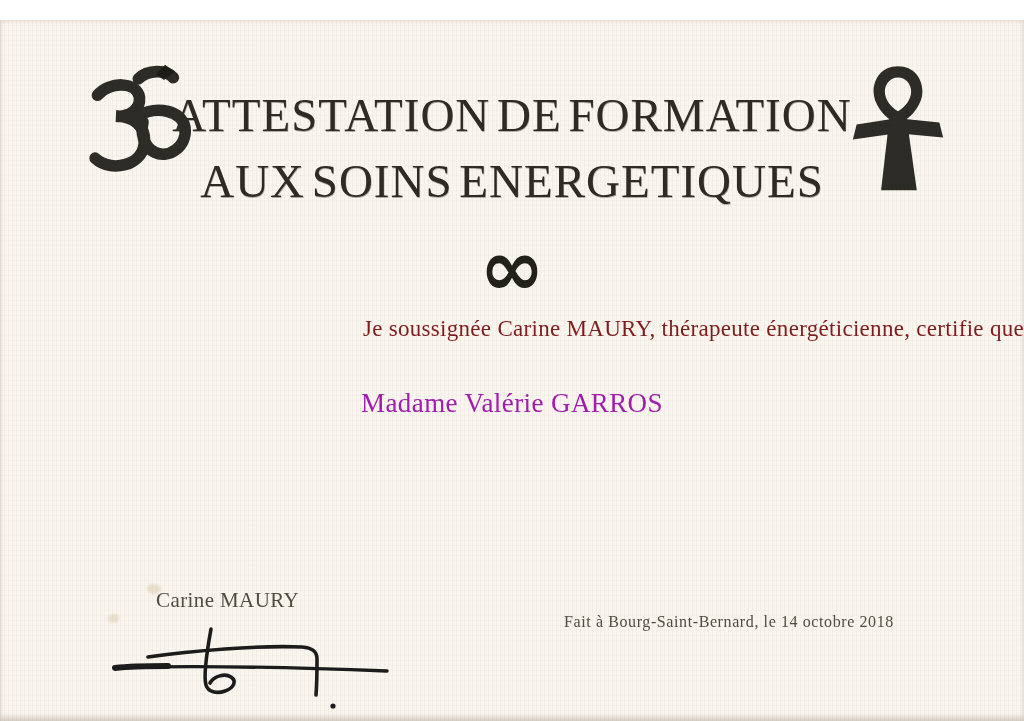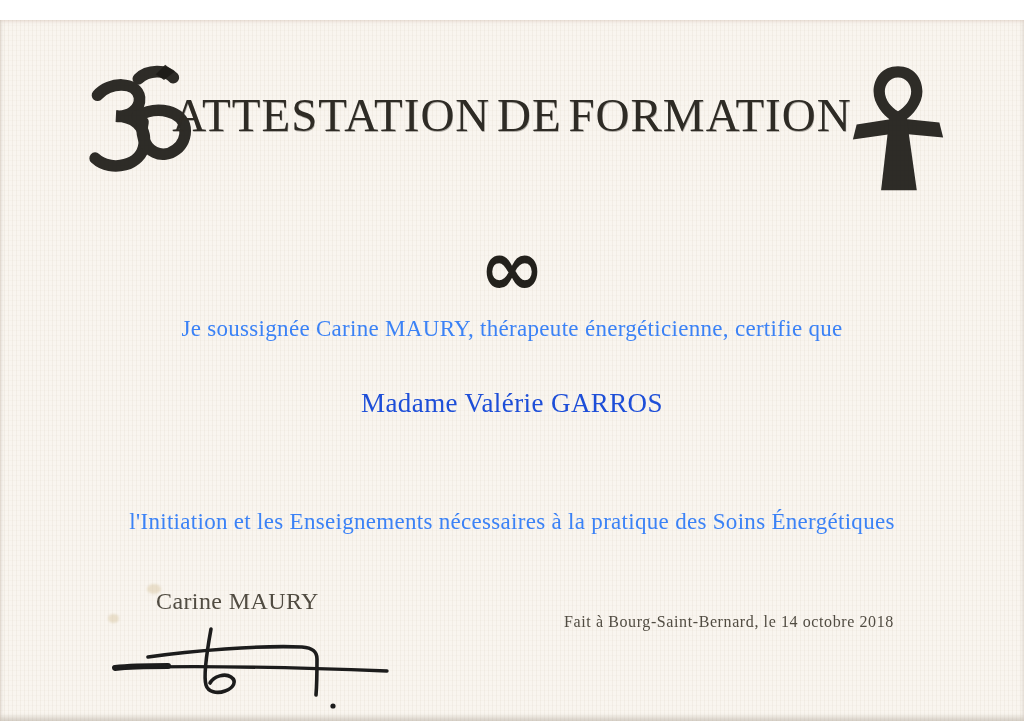--- a/index.html
+++ b/index.html
@@ -32,39 +32,40 @@
   .title {
     font-size: 47px;
     letter-spacing: 1px;
     word-spacing: -6px;
     color: #2e2b25;
     text-shadow: 0.5px 0.5px 0 rgba(46,43,37,0.35);
   }
   .body-text {
     font-size: 23px;
     letter-spacing: 0.3px;
-    color: #3b82f6;
+    color: #7f1d1d;
+    text-align: right;
   }
   .recipient-text {
     font-size: 27px;
     letter-spacing: 0.4px;
-    color: #1d4ed8;
+    color: #a21caf;
   }
   .infinity {
     font-family: "DejaVu Sans", sans-serif;
     font-size: 78px;
     font-weight: bold;
     color: #23211c;
     line-height: 1;
   }
   .footer-text {
     color: #514c42;
     white-space: nowrap;
   }
-  .signer { font-size: 24px; letter-spacing: 0.4px; }
+  .signer { font-size: 21px; letter-spacing: 0.4px; }
   .place-date { font-size: 16px; letter-spacing: 0.6px; }
   .smudge {
     border-radius: 50%;
     background: rgba(206,183,138,0.35);
     filter: blur(1px);
   }
   svg { display: block; }
 </style>
 </head>
 <body>
@@ -89,26 +90,26 @@
       <g fill="#1d1b17" opacity="0.92">
         <path d="M50,4 C67,4 76,17 76,31 C76,44 66,56 57,62 L43,62 C34,56 24,44 24,31 C24,17 33,4 50,4 Z M50,16 C41,16 36,24 36,31 C36,40 43,48 50,52 C57,48 64,40 64,31 C64,24 59,16 50,16 Z"></path>
         <path d="M45,60 L6,66 L2,82 L45,76 Z"></path>
         <path d="M55,60 L94,64 L98,80 L55,76 Z"></path>
         <path d="M41,58 L59,58 L70,136 L32,136 Z"></path>
       </g>
     </svg>
   </div>
 
   <div class="abs center-line title" style="top:88px;">ATTESTATION DE FORMATION</div>
+  <div class="abs center-line title" style="top:154px;">AUX SOINS ENERGETIQUES</div>
 
   <div class="abs center-line infinity" style="top:229px;">∞</div>
 
   <div class="abs center-line body-text" style="top:316px;">Je soussignée Carine MAURY, thérapeute énergéticienne, certifie que</div>
   <div class="abs center-line recipient-text" style="top:388px;">Madame Valérie GARROS</div>
-  <div class="abs center-line body-text" style="top:509px;">l'Initiation et les Enseignements nécessaires à la pratique des Soins Énergétiques</div>
 
   <div class="abs footer-text signer" style="left:156px; top:588px;">Carine MAURY</div>
   <div class="abs footer-text place-date" style="left:564px; top:613px;">Fait à Bourg-Saint-Bernard, le 14 octobre 2018</div>
 
   <div class="abs smudge" style="left:147px; top:584px; width:14px; height:10px;"></div>
   <div class="abs smudge" style="left:108px; top:614px; width:11px; height:9px;"></div>
 
   <div class="abs" style="left:90px; top:615px; width:320px; height:106px;">
     <svg width="320" height="106" viewBox="0 0 320 106" fill="none">
       <g stroke="#1c1c1c" stroke-linecap="round" fill="none">

